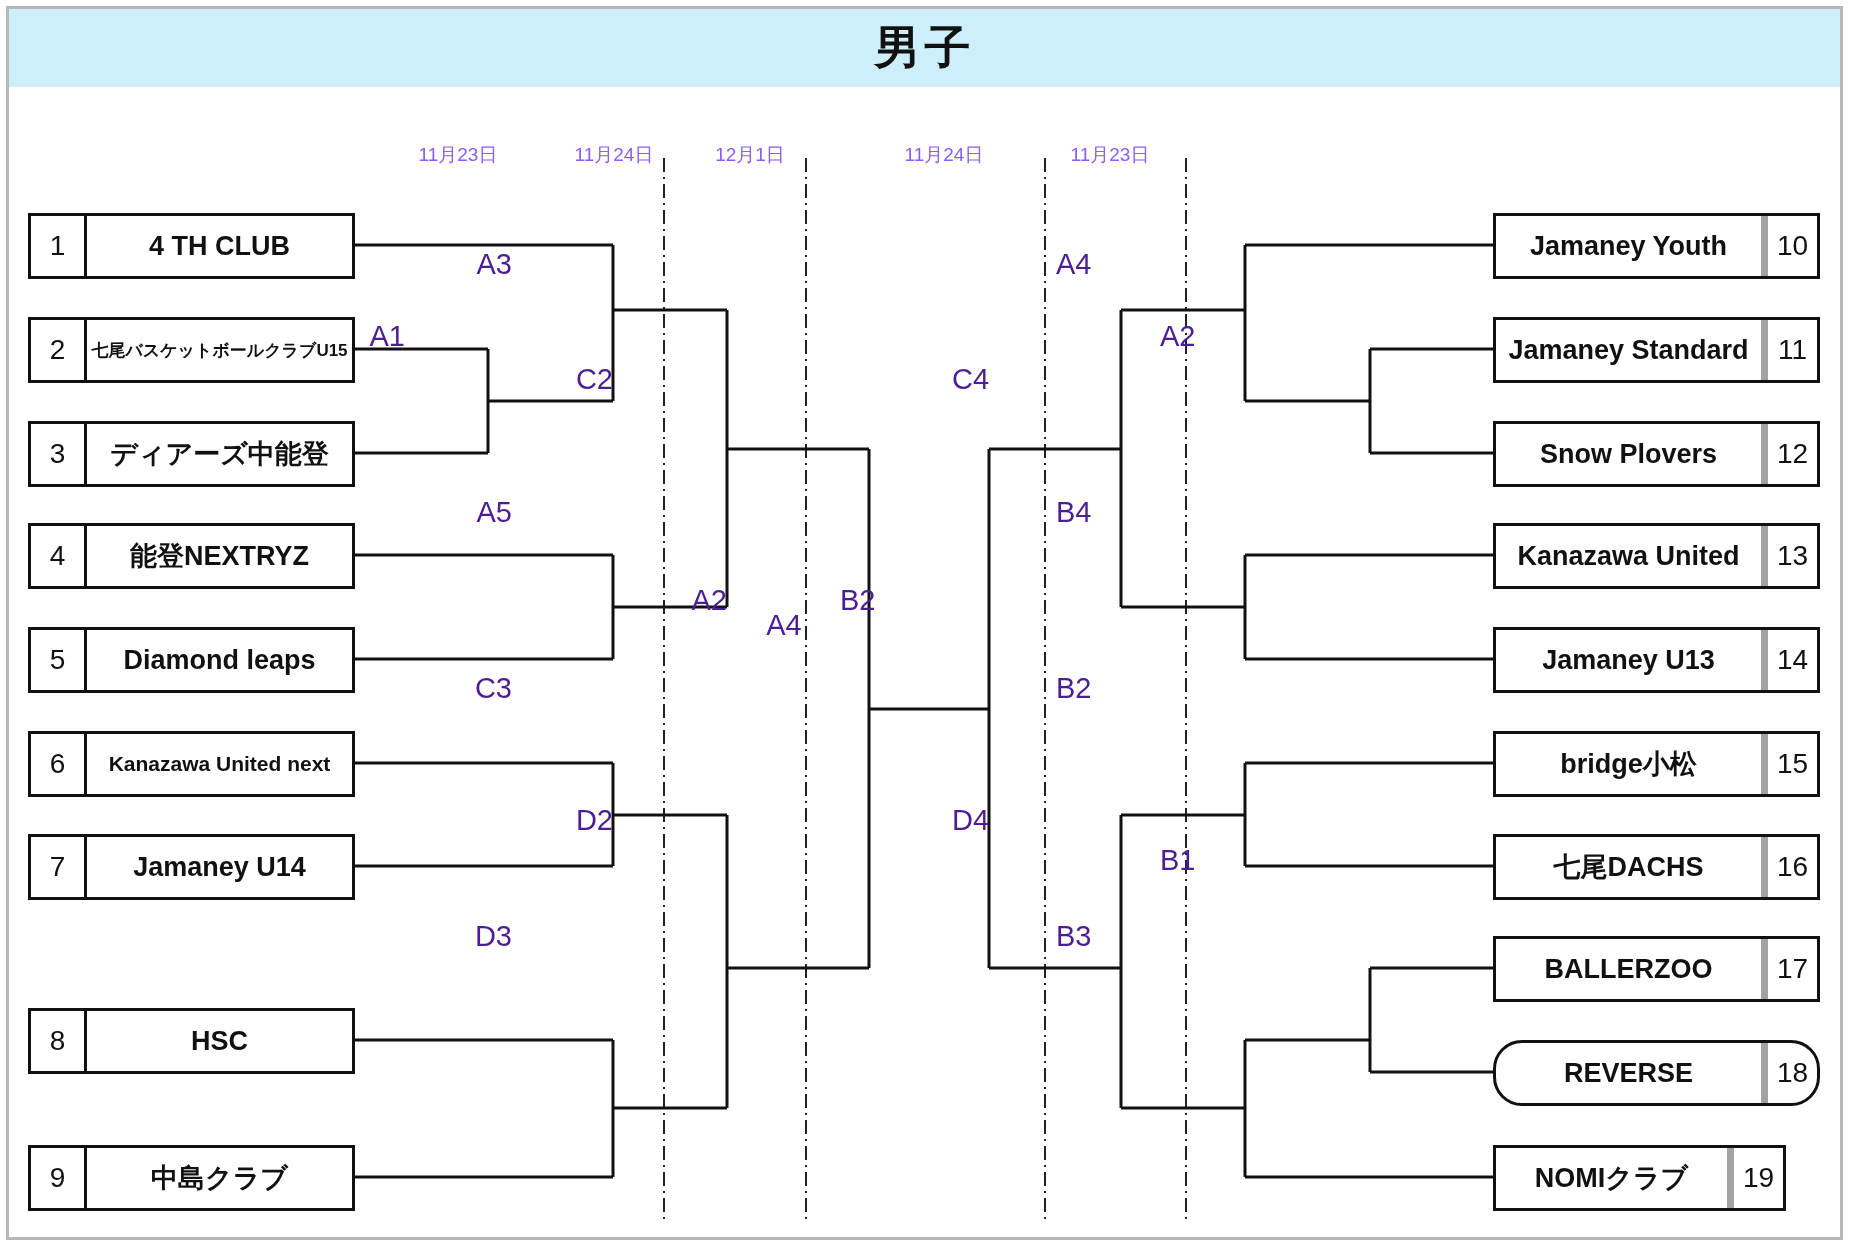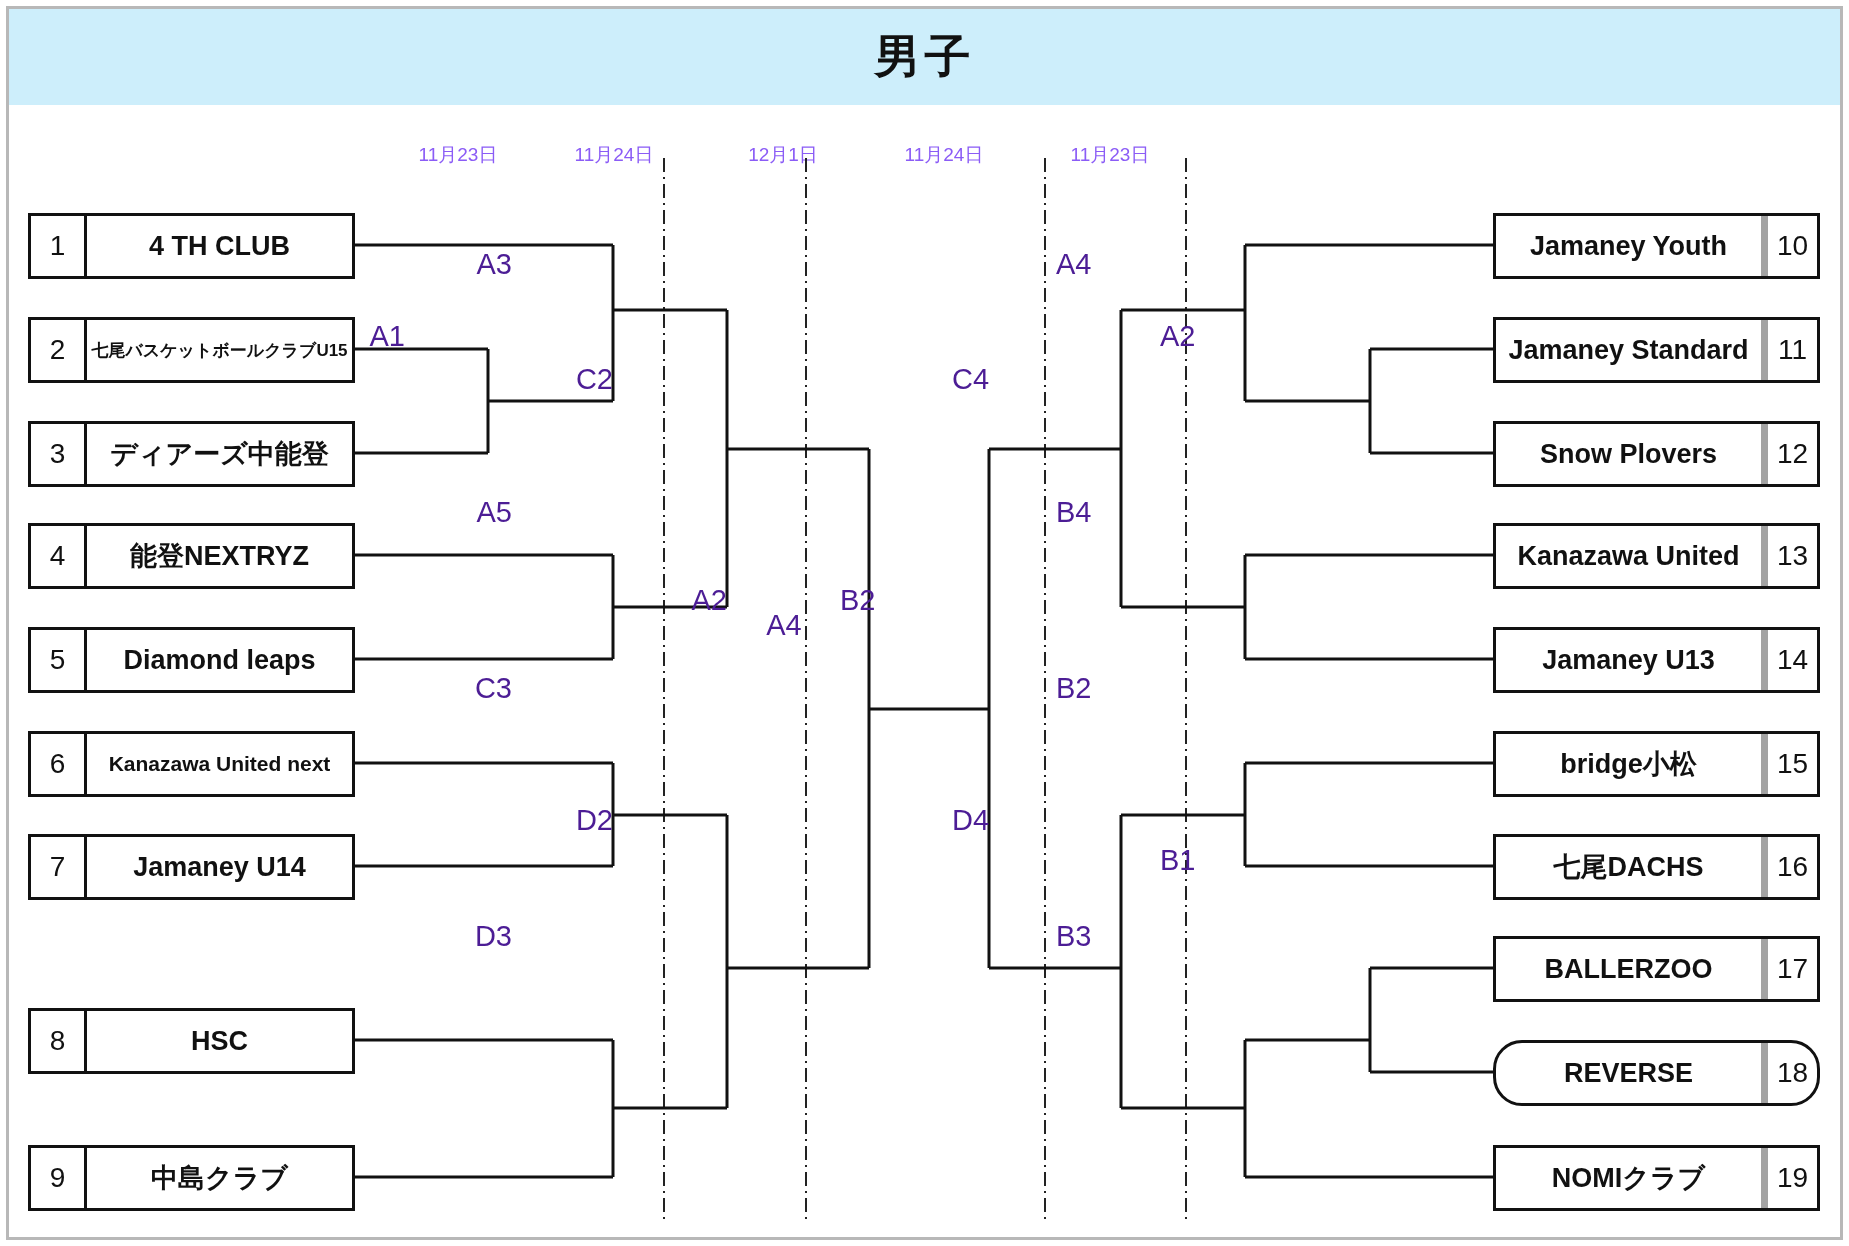--- a/index.html
+++ b/index.html
@@ -27,21 +27,21 @@
     height: 1234px;
     border: 3px solid #b8b8b8;
     box-sizing: border-box;
     background: #ffffff;
   }
   #title-banner {
     position: absolute;
     left: 9px;
     top: 9px;
     width: 1831px;
-    height: 96px;
+    height: 78px;
     background: #cdeefb;
     display: flex;
     align-items: center;
     justify-content: center;
     box-sizing: border-box;
   }
   #title-text {
     font-size: 46px;
     font-weight: bold;
     color: #111111;
@@ -140,21 +140,21 @@
 <div id="page">
   <div id="frame"></div>
 
   <div id="title-banner">
     <span id="title-text">男子</span>
   </div>
 
   <div id="date-labels">
       <div class="date-label" style="left: 458px; top: 142px;">11月23日</div>
       <div class="date-label" style="left: 614px; top: 142px;">11月24日</div>
-      <div class="date-label" style="left: 783px; top: 142px; text-align: center;">12月1日</div>
+      <div class="date-label" style="left: 750px; top: 142px; text-align: center;">12月1日</div>
       <div class="date-label" style="left: 944px; top: 142px;">11月24日</div>
       <div class="date-label" style="left: 1110px; top: 142px;">11月23日</div>
     </div>
 
   <svg id="lines" viewBox="0 0 1849 1246">
 
     <line class="divider" x1="664" y1="158" x2="664" y2="1222"></line>
     <line class="divider" x1="806" y1="158" x2="806" y2="1222"></line>
     <line class="divider" x1="1045" y1="158" x2="1045" y2="1222"></line>
     <line class="divider" x1="1186" y1="158" x2="1186" y2="1222"></line>
@@ -332,21 +332,21 @@
         <div class="seed-cell">16</div>
       </div>
       <div class="team-box right" style="left: 1493px; top: 936px; width: 327px;">
         <div class="name-cell">BALLERZOO</div>
         <div class="seed-cell">17</div>
       </div>
       <div class="team-box right" style="left: 1493px; top: 1040px; width: 327px; border-radius: 29px;">
         <div class="name-cell">REVERSE</div>
         <div class="seed-cell">18</div>
       </div>
-      <div class="team-box right" style="left: 1493px; top: 1145px; width: 327px;">
+      <div class="team-box right" style="left: 1493px; top: 1145px; width: 293px;">
         <div class="name-cell">NOMIクラブ</div>
         <div class="seed-cell">19</div>
       </div>
     </div>
 
   <div id="match-labels">
       <div class="match-label anchor-right" style="left: 405px; top: 336px;">A1</div>
       <div class="match-label anchor-right" style="left: 512px; top: 264px;">A3</div>
       <div class="match-label anchor-right" style="left: 512px; top: 512px;">A5</div>
       <div class="match-label anchor-right" style="left: 613px; top: 379px;">C2</div>

